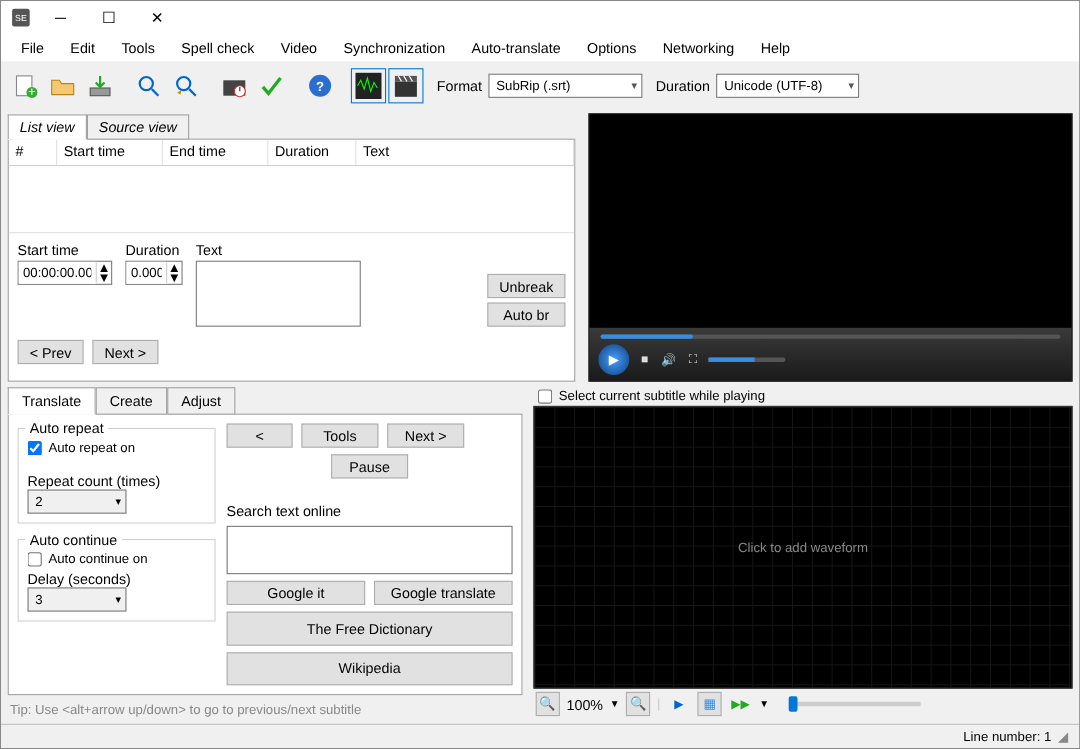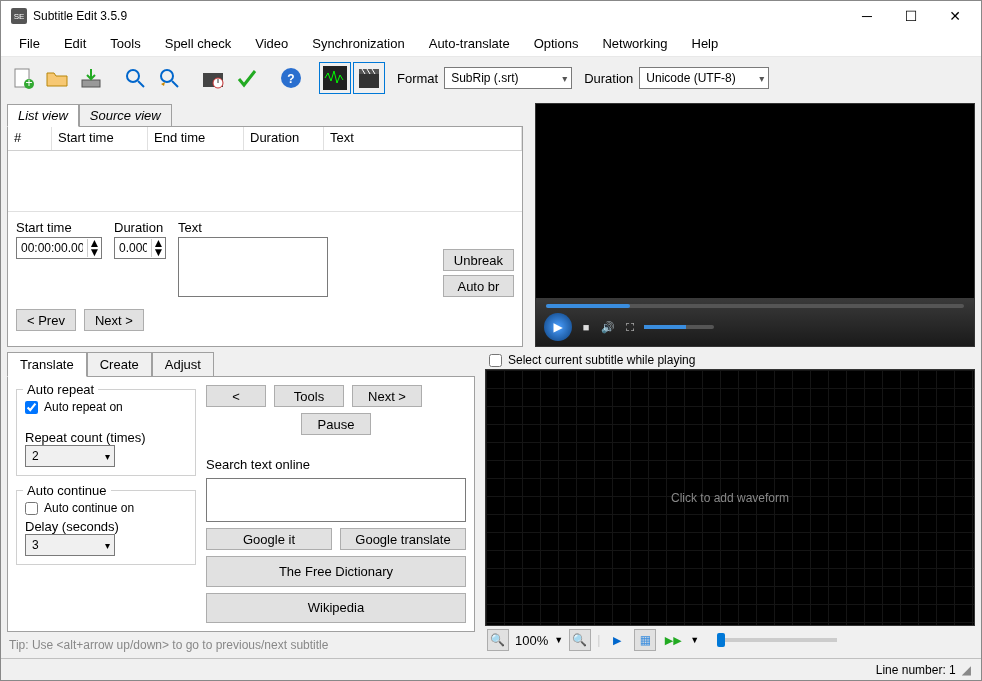--- a/index.html
+++ b/index.html
@@ -79,21 +79,20 @@
 .statusbar { height:22px; border-top:1px solid #c0c0c0; background:#f0f0f0; display:flex; align-items:center; justify-content:flex-end; padding:0 10px; font-size:13px;}
 svg { display:block;}
 </style>
 </head>
 <body>
 
 <div class="window">
 
   <div class="titlebar">
     <div class="app-icon">SE</div>
-    <div class="title">Subtitle Edit 3.5.9</div>
     <div class="win-btns">
       <div class="win-btn">─</div>
       <div class="win-btn">☐</div>
       <div class="win-btn">✕</div>
     </div>
   </div>
 
   <div class="menubar">
     <div class="menuitem">File</div>
     <div class="menuitem">Edit</div>
@@ -168,21 +167,21 @@
         </svg>
       </div>
     <div class="tbbtn active">
         <svg width="24" height="24">
           <rect x="2" y="8" width="20" height="14" fill="#333"></rect>
           <rect x="2" y="3" width="20" height="5" fill="#555"></rect>
           <path d="M5 3l3 5M10 3l3 5M15 3l3 5" stroke="#fff"></path>
         </svg>
       </div>
     <span class="tblabel">Format</span>
-    <div class="combo" style="width:128px">
+    <div class="combo" style="width:140px">
         <span>SubRip (.srt)</span>
       </div>
     <span class="tblabel">Duration</span>
     <div class="combo" style="width:130px">
         <span>Unicode (UTF-8)</span>
       </div>
   </div>
 
   <div class="main-split">
 

